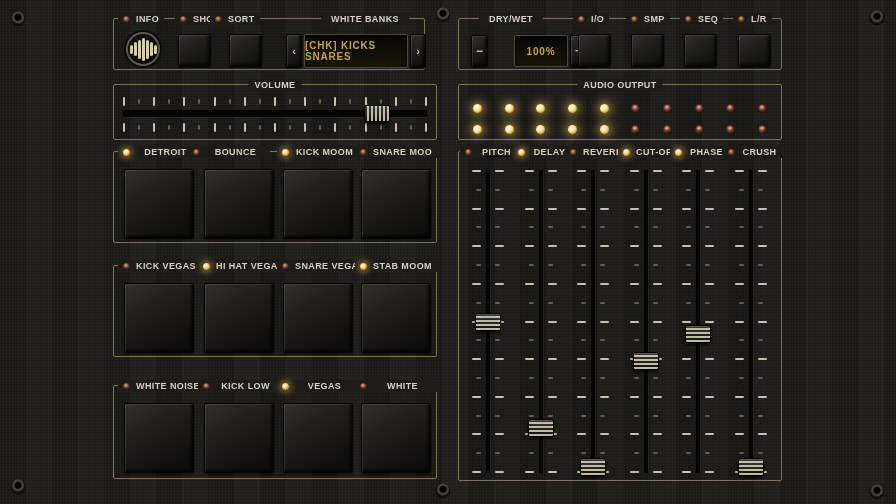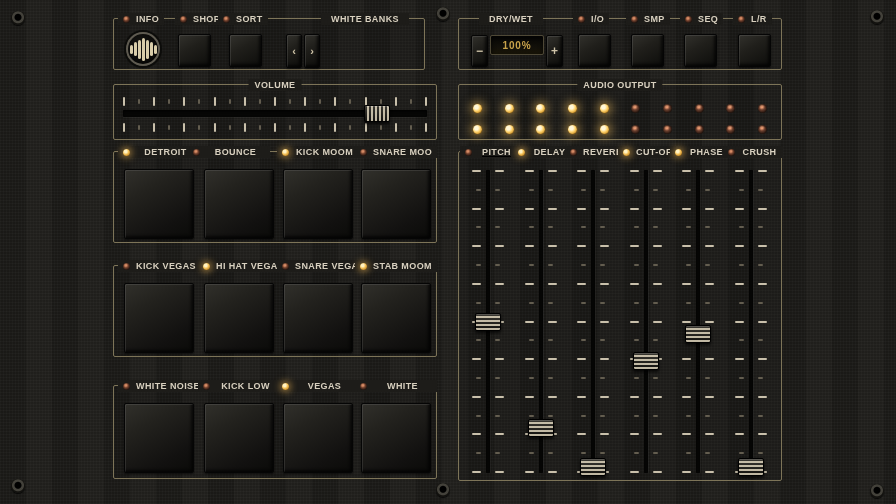--- a/index.html
+++ b/index.html
@@ -62,21 +62,21 @@
   .arrow-btn{width:16px;height:34px;color:#cfc4a8;font-size:11px;font-weight:bold;
     display:flex;align-items:center;justify-content:center;font-family:"Liberation Sans",sans-serif;}
   .display{background:linear-gradient(180deg,#070705 0%,#12100a 60%,#191507 100%);
     border:1px solid #4e4836;border-radius:2px;color:#c8a24a;font-size:10px;font-weight:bold;
     letter-spacing:0.8px;display:flex;align-items:center;justify-content:center;
     box-shadow:inset 0 2px 5px rgba(0,0,0,0.8);}
   .bank-display{width:104px;height:34px;}
   .dw-group{position:absolute;left:12px;top:16px;height:32px;display:flex;gap:2px;}
   .pm-btn{width:17px;height:32px;color:#cfc4a8;font-size:12px;font-weight:bold;
     display:flex;align-items:center;justify-content:center;font-family:"Liberation Sans",sans-serif;}
-  .dw-display{width:54px;height:20px;}
+  .dw-display{width:54px;height:32px;margin-left:24px;}
 
   .vol-ticks{position:absolute;left:9px;right:9px;height:9px;display:flex;justify-content:space-between;align-items:center;}
   .vol-ticks.top{top:12px}.vol-ticks.bottom{top:38px}
   .ctick{width:2px;border-radius:1px;}
   .ctick.major{height:9px;background:#c9c0ab;}
   .ctick.minor{height:5px;background:#635d4f;}
   .vol-track{position:absolute;left:9px;right:9px;top:25px;height:7px;background:#060605;border-radius:1px;
     box-shadow:inset 0 1px 3px #000, 0 1px 0 rgba(255,255,255,0.05);}
   .vol-handle{position:absolute;top:20px;width:26px;height:17px;border:1px solid #000;border-radius:2px;z-index:2;
     background:repeating-linear-gradient(90deg, rgba(0,0,0,0) 0 2.5px, rgba(222,212,188,0.85) 2.5px 4px),
@@ -116,21 +116,21 @@
 
 <section class="panel" id="p-topleft">
   <span class="legend-item" style="left:4px">
     <span class="led off"></span>
     <span class="legend-text">INFO</span>
   </span>
   <span class="legend-item" style="left:61px">
     <span class="led off"></span>
     <span class="legend-text">SHOP</span>
   </span>
-  <span class="legend-item" style="left:104px">
+  <span class="legend-item" style="left:96px">
     <span class="led off"></span>
     <span class="legend-text">SORT</span>
   </span>
   <span class="legend-item title" style="left:207px;width:88px">
     <span class="legend-text">WHITE BANKS</span>
   </span>
   <button class="logo">
     <span class="wave">
         <i></i>
         <i></i>
@@ -138,20 +138,21 @@
         <i></i>
         <i></i>
         <i></i>
         <i></i>
       </span>
   </button>
   <button class="sq-btn btn3d" style="left:64px"></button>
   <button class="sq-btn btn3d" style="left:115px"></button>
   <div class="bank-group">
     <button class="arrow-btn btn3d">‹</button>
+    <div class="display bank-display">[CHK] KICKS SNARES</div>
     <button class="arrow-btn btn3d">›</button>
   </div>
 </section>
 
 <section class="panel" id="p-topright">
   <span class="legend-item title" style="left:20px;width:64px">
     <span class="legend-text">DRY/WET</span>
   </span>
   <span class="legend-item" style="left:114px">
     <span class="led off"></span>

